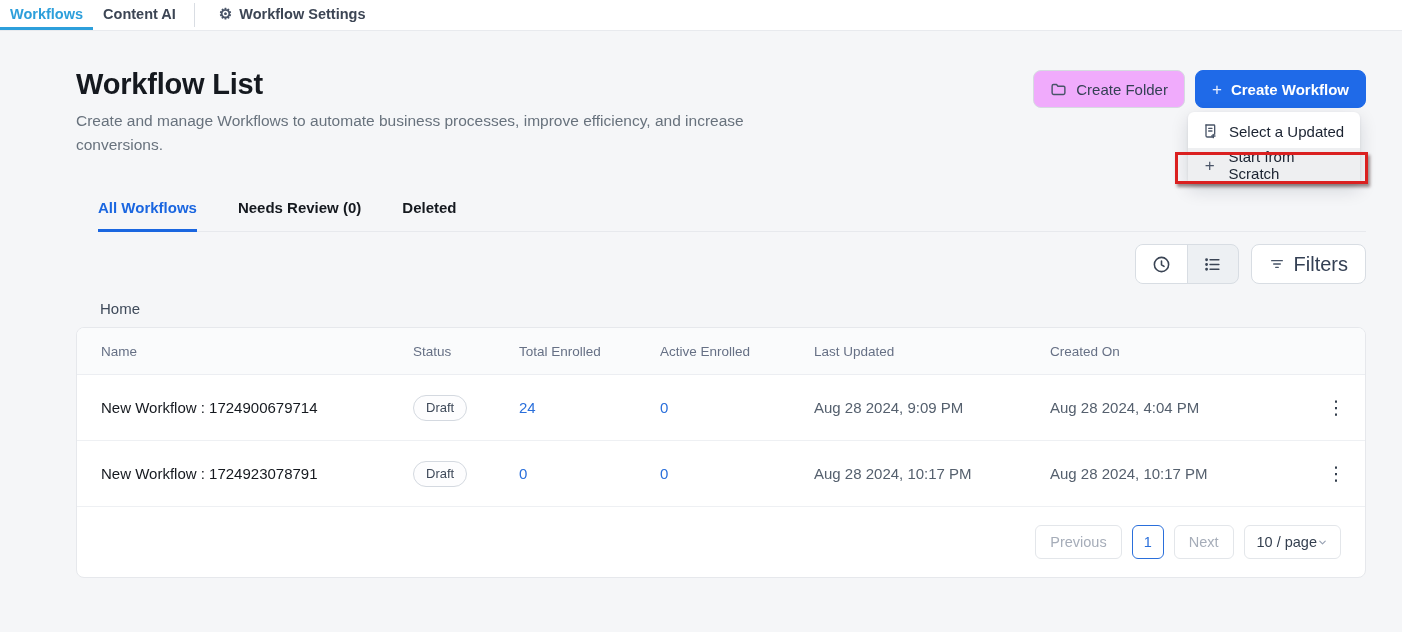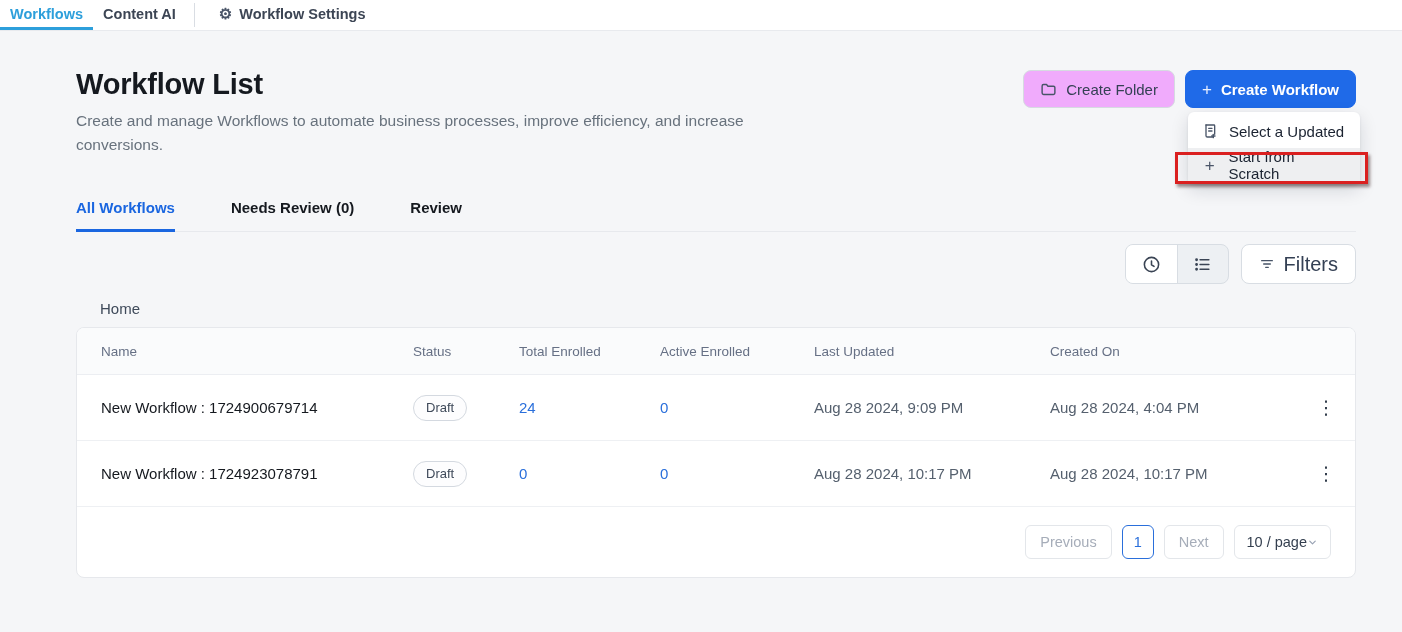--- a/index.html
+++ b/index.html
@@ -19,21 +19,21 @@
   .topnav-item {
     display:flex; align-items:center; gap:7px;
     padding:0 10px; font-size:14.5px; font-weight:700; color:#3c4554;
     border-bottom:3px solid transparent; cursor:pointer;
   }
   .topnav-item.active { color:#2d9fdb; border-bottom-color:#2d9fdb; }
   .topnav-divider { width:1px; background:#d9dde3; margin:3px 14px 3px 8px; }
   .gear-glyph { font-size:15px; color:#4a5568; line-height:1; }
 
   
-  .content { padding:0 46px 0 76px; position:relative; }
+  .content { padding:0 36px 0 76px; position:relative; }
 
   .header-row { display:flex; justify-content:space-between; align-items:flex-start; margin-top:37px; }
   .page-title { font-size:29px; font-weight:700; color:#15191f; letter-spacing:-0.2px; }
   .page-desc  { font-size:15.5px; color:#68727d; line-height:1.55; margin-top:8px; max-width:745px; }
 
   .header-buttons { display:flex; gap:10px; margin-top:2px; }
   .btn {
     display:inline-flex; align-items:center; gap:9px; height:38px;
     padding:0 16px; border-radius:8px; font-size:15px; cursor:pointer;
     border:1px solid transparent; white-space:nowrap;
@@ -56,21 +56,21 @@
   .dropdown-item.hovered { background:#eeeff1; }
   .dropdown-item .mini-plus { font-size:17px; color:#4a5568; line-height:1; width:16px; text-align:center; }
 
   .annotation-box {
     position:absolute; left:1175px; top:152px; width:193px; height:32px;
     border:3px solid #da2020; z-index:30; pointer-events:none;
     box-shadow:2px 3px 3px rgba(40,10,10,.45);
   }
 
   
-  .tabs { display:flex; gap:56px; margin-top:42px; border-bottom:1px solid #e7e9ed; }
+  .tabs { display:flex; gap:41px; margin-top:42px; border-bottom:1px solid #e7e9ed;margin-left:22px; }
   .tab {
     font-size:15px; font-weight:700; color:#15191f; padding:0 0 13px 0;
     border-bottom:3px solid transparent; margin-bottom:-1px; cursor:pointer;
   }
   .tab.active { color:#1a66e0; border-bottom-color:#1a66e0; }
 
   
   .toolbar { display:flex; justify-content:flex-end; align-items:center; gap:12px; margin-top:12px; }
   .segmented {
     display:flex; height:40px; border:1px solid #d8dde3; border-radius:8px;
@@ -167,21 +167,21 @@
       <button class="btn btn-primary">
         <span class="plus">+</span>
         <span>Create Workflow</span>
       </button>
     </div>
   </div>
 
   <div class="tabs">
     <div class="tab active">All Workflows</div>
     <div class="tab">Needs Review (0)</div>
-    <div class="tab">Review</div>
+    <div class="tab">Deleted</div>
   </div>
 
   <div class="toolbar">
     <div class="segmented">
       <div class="seg-btn selected">
         <svg width="19" height="19" viewBox="0 0 24 24" fill="none" stroke="#3a4454" stroke-width="2" stroke-linecap="round" stroke-linejoin="round">
             <circle cx="12" cy="12" r="9"></circle>
             <path d="M12 7.5v4.8l3.2 2"></path>
           </svg>
       </div>

